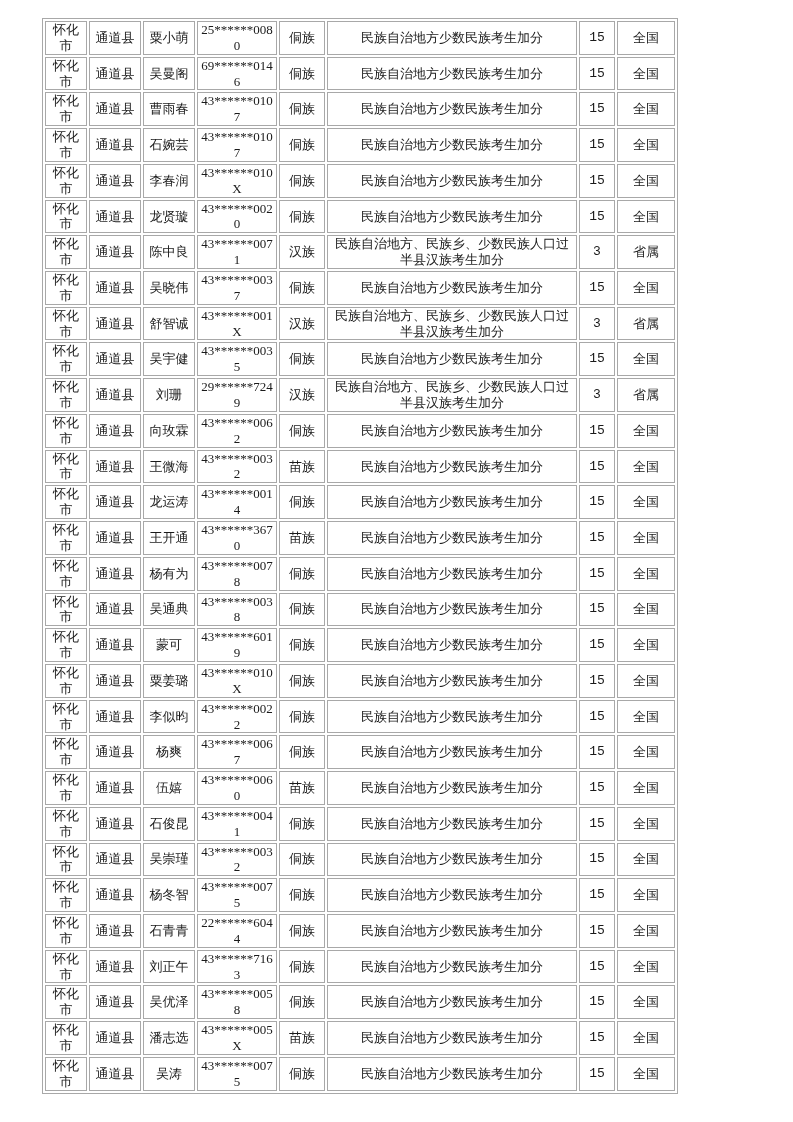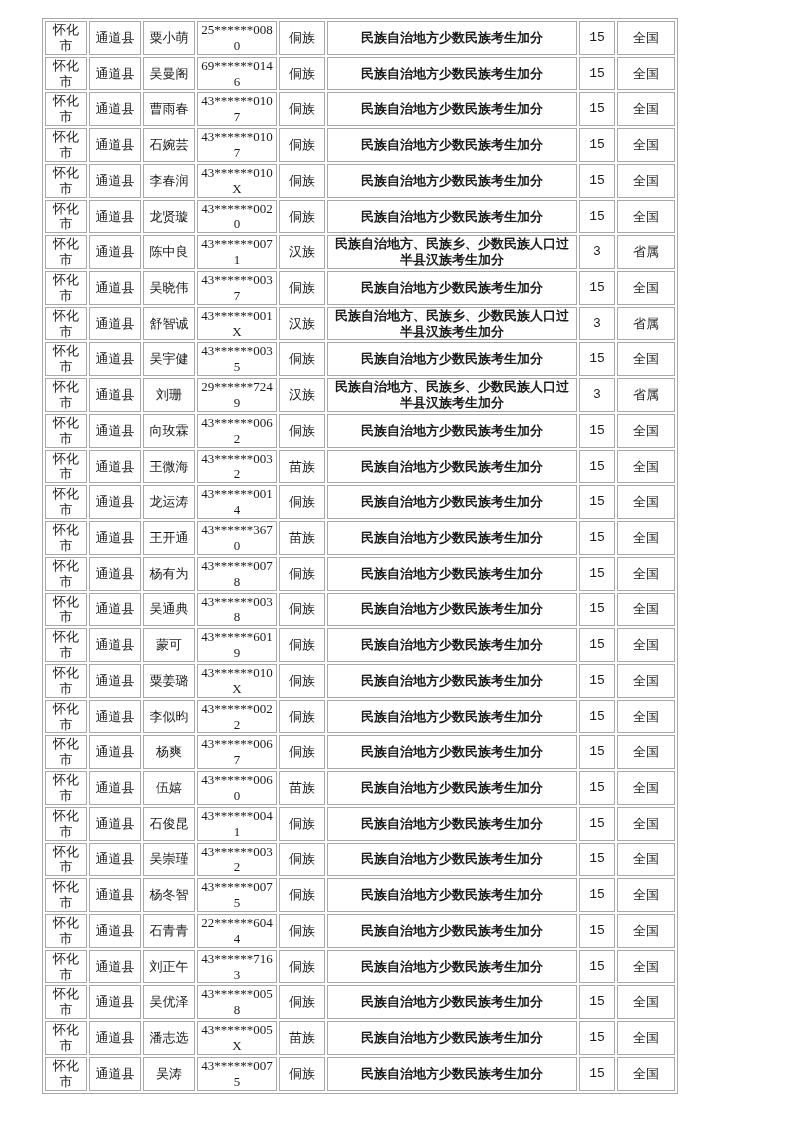--- a/index.html
+++ b/index.html
@@ -36,21 +36,21 @@
     font-size:13px;
     line-height:1.22;
     white-space:pre-line;
     overflow:hidden;
     color:var(--text);
   }
   td.col-id{
     font-family:"Liberation Serif",serif;
     letter-spacing:0;
   }
-  td.col-reason{font-size:13px;font-weight:bold;}
+  td.col-reason{font-size:13px;}
   td.col-points{font-family:Liberation Mono, monospace;}
 </style>
 </head>
 <body>
 
 <div class="page">
   <table class="data-table">
     <colgroup>
       <col style="width:42px">
         <col style="width:52px">

